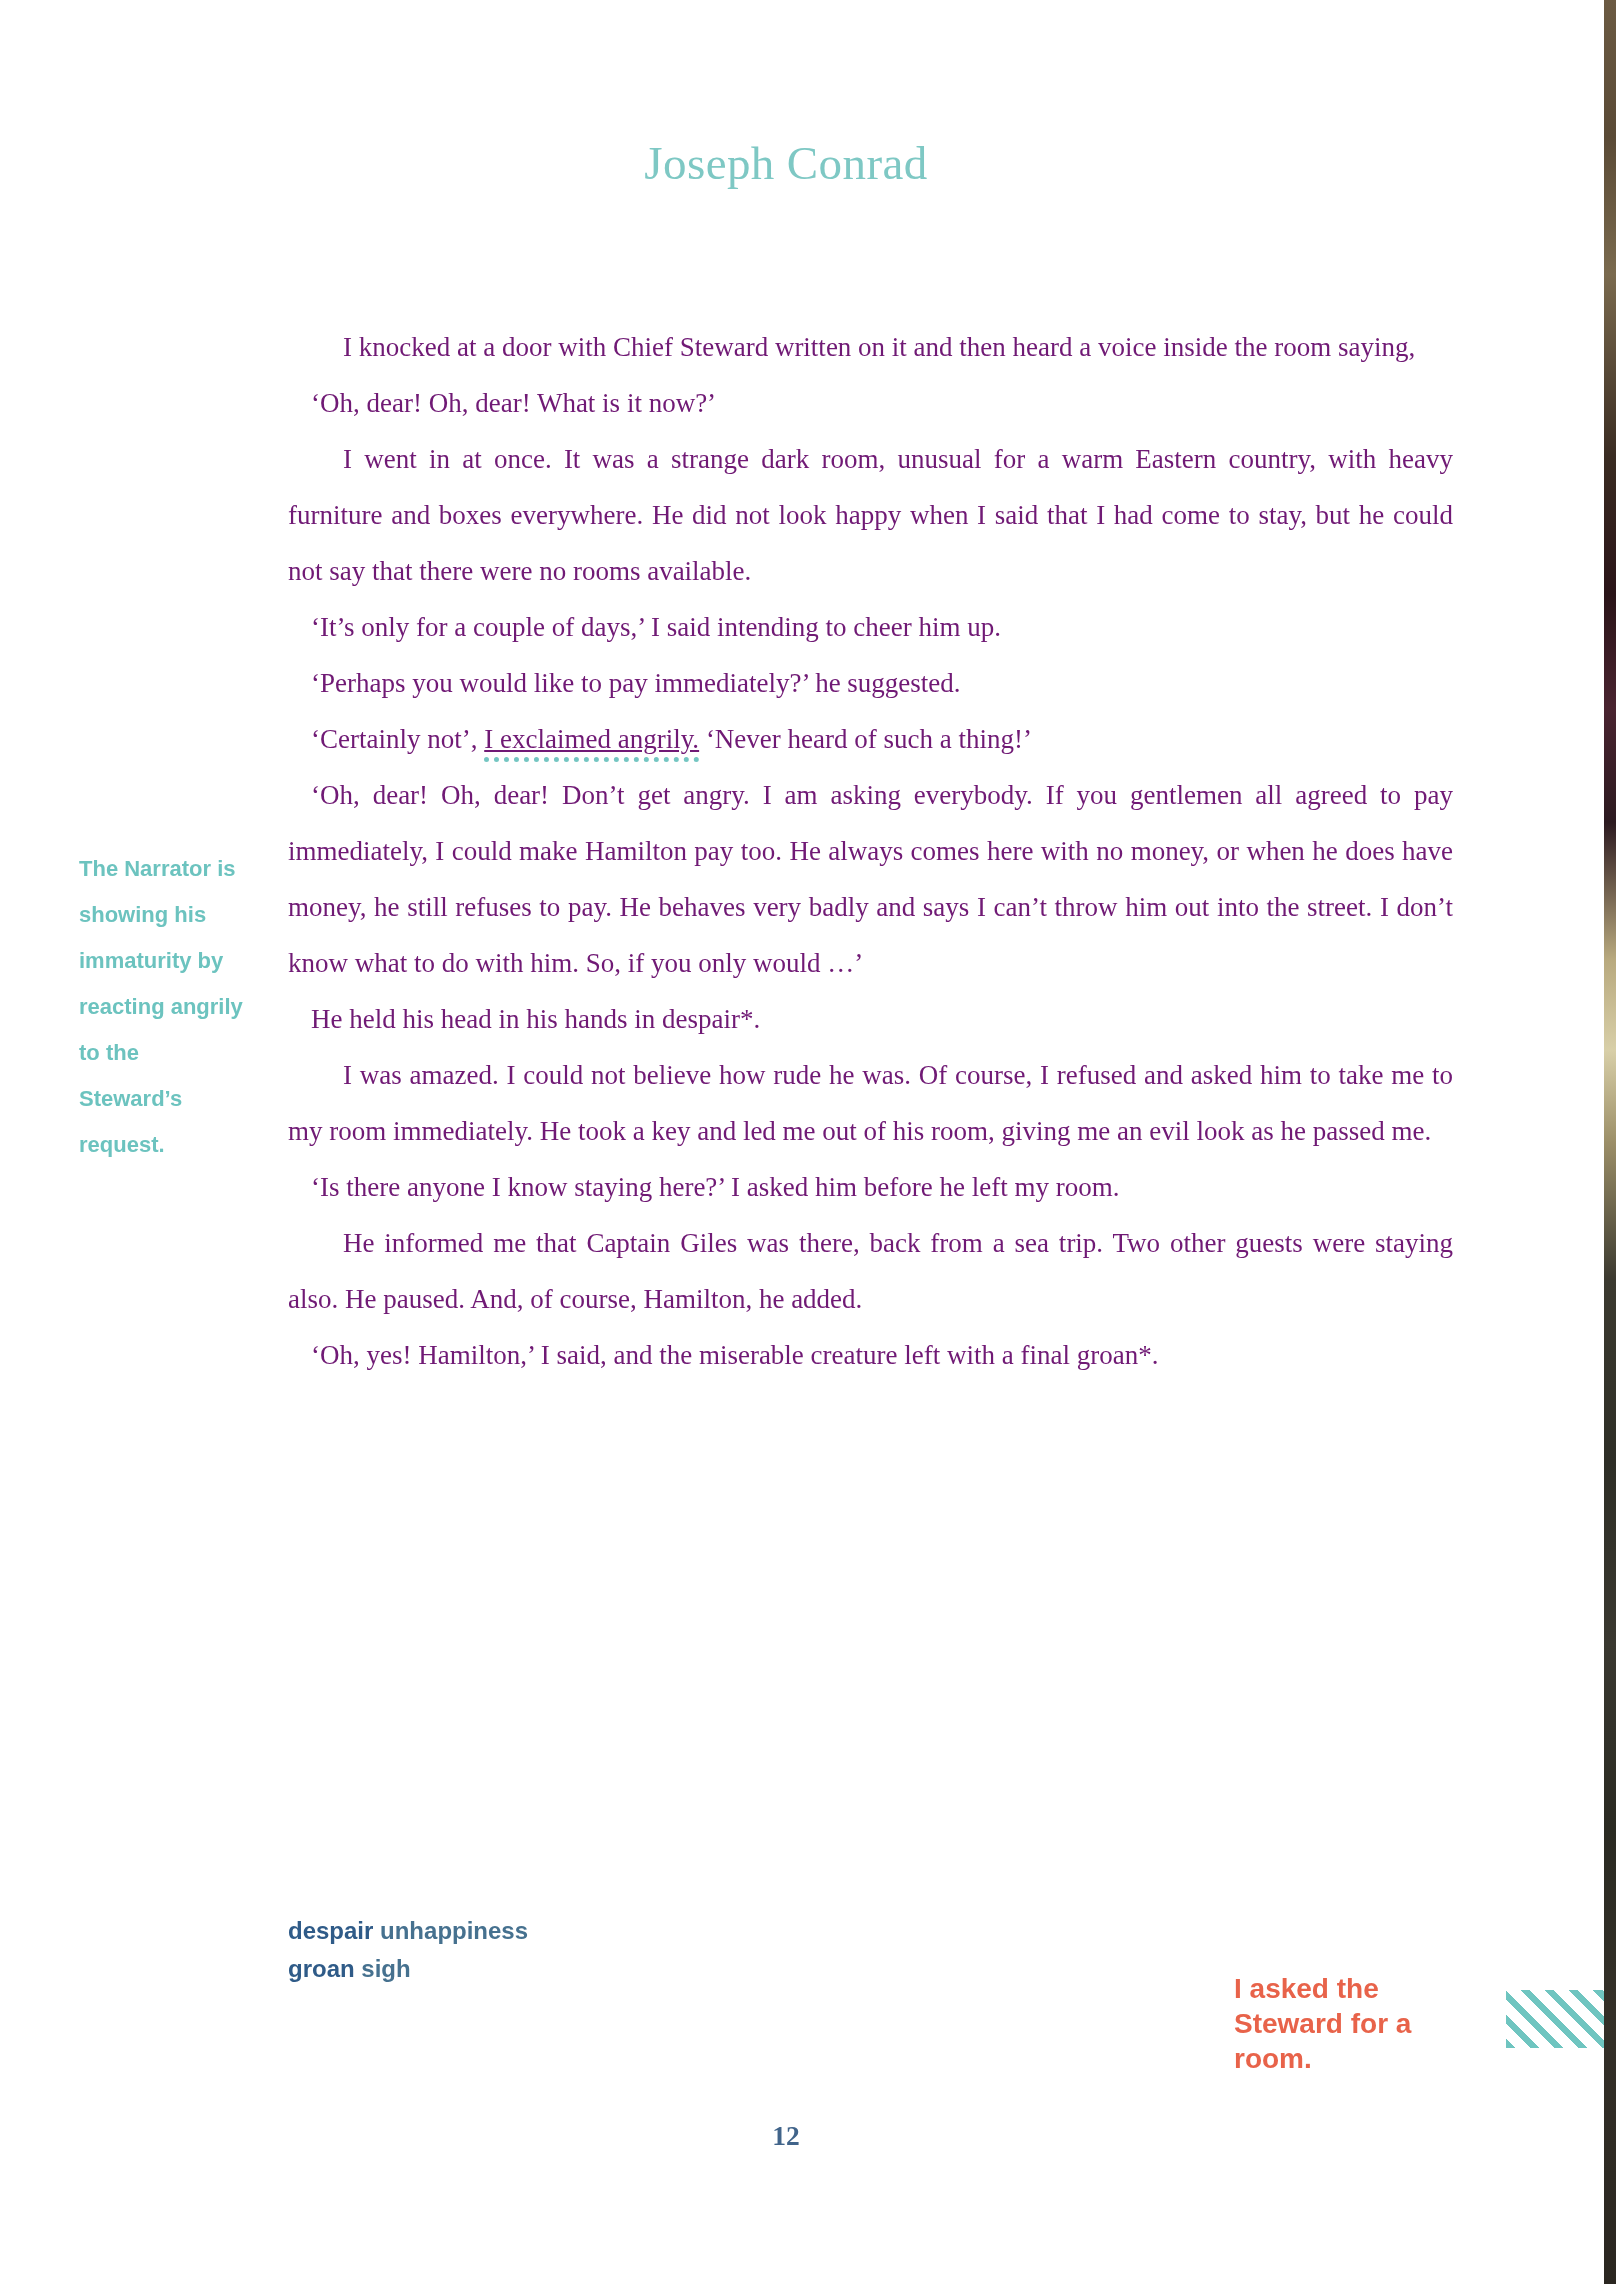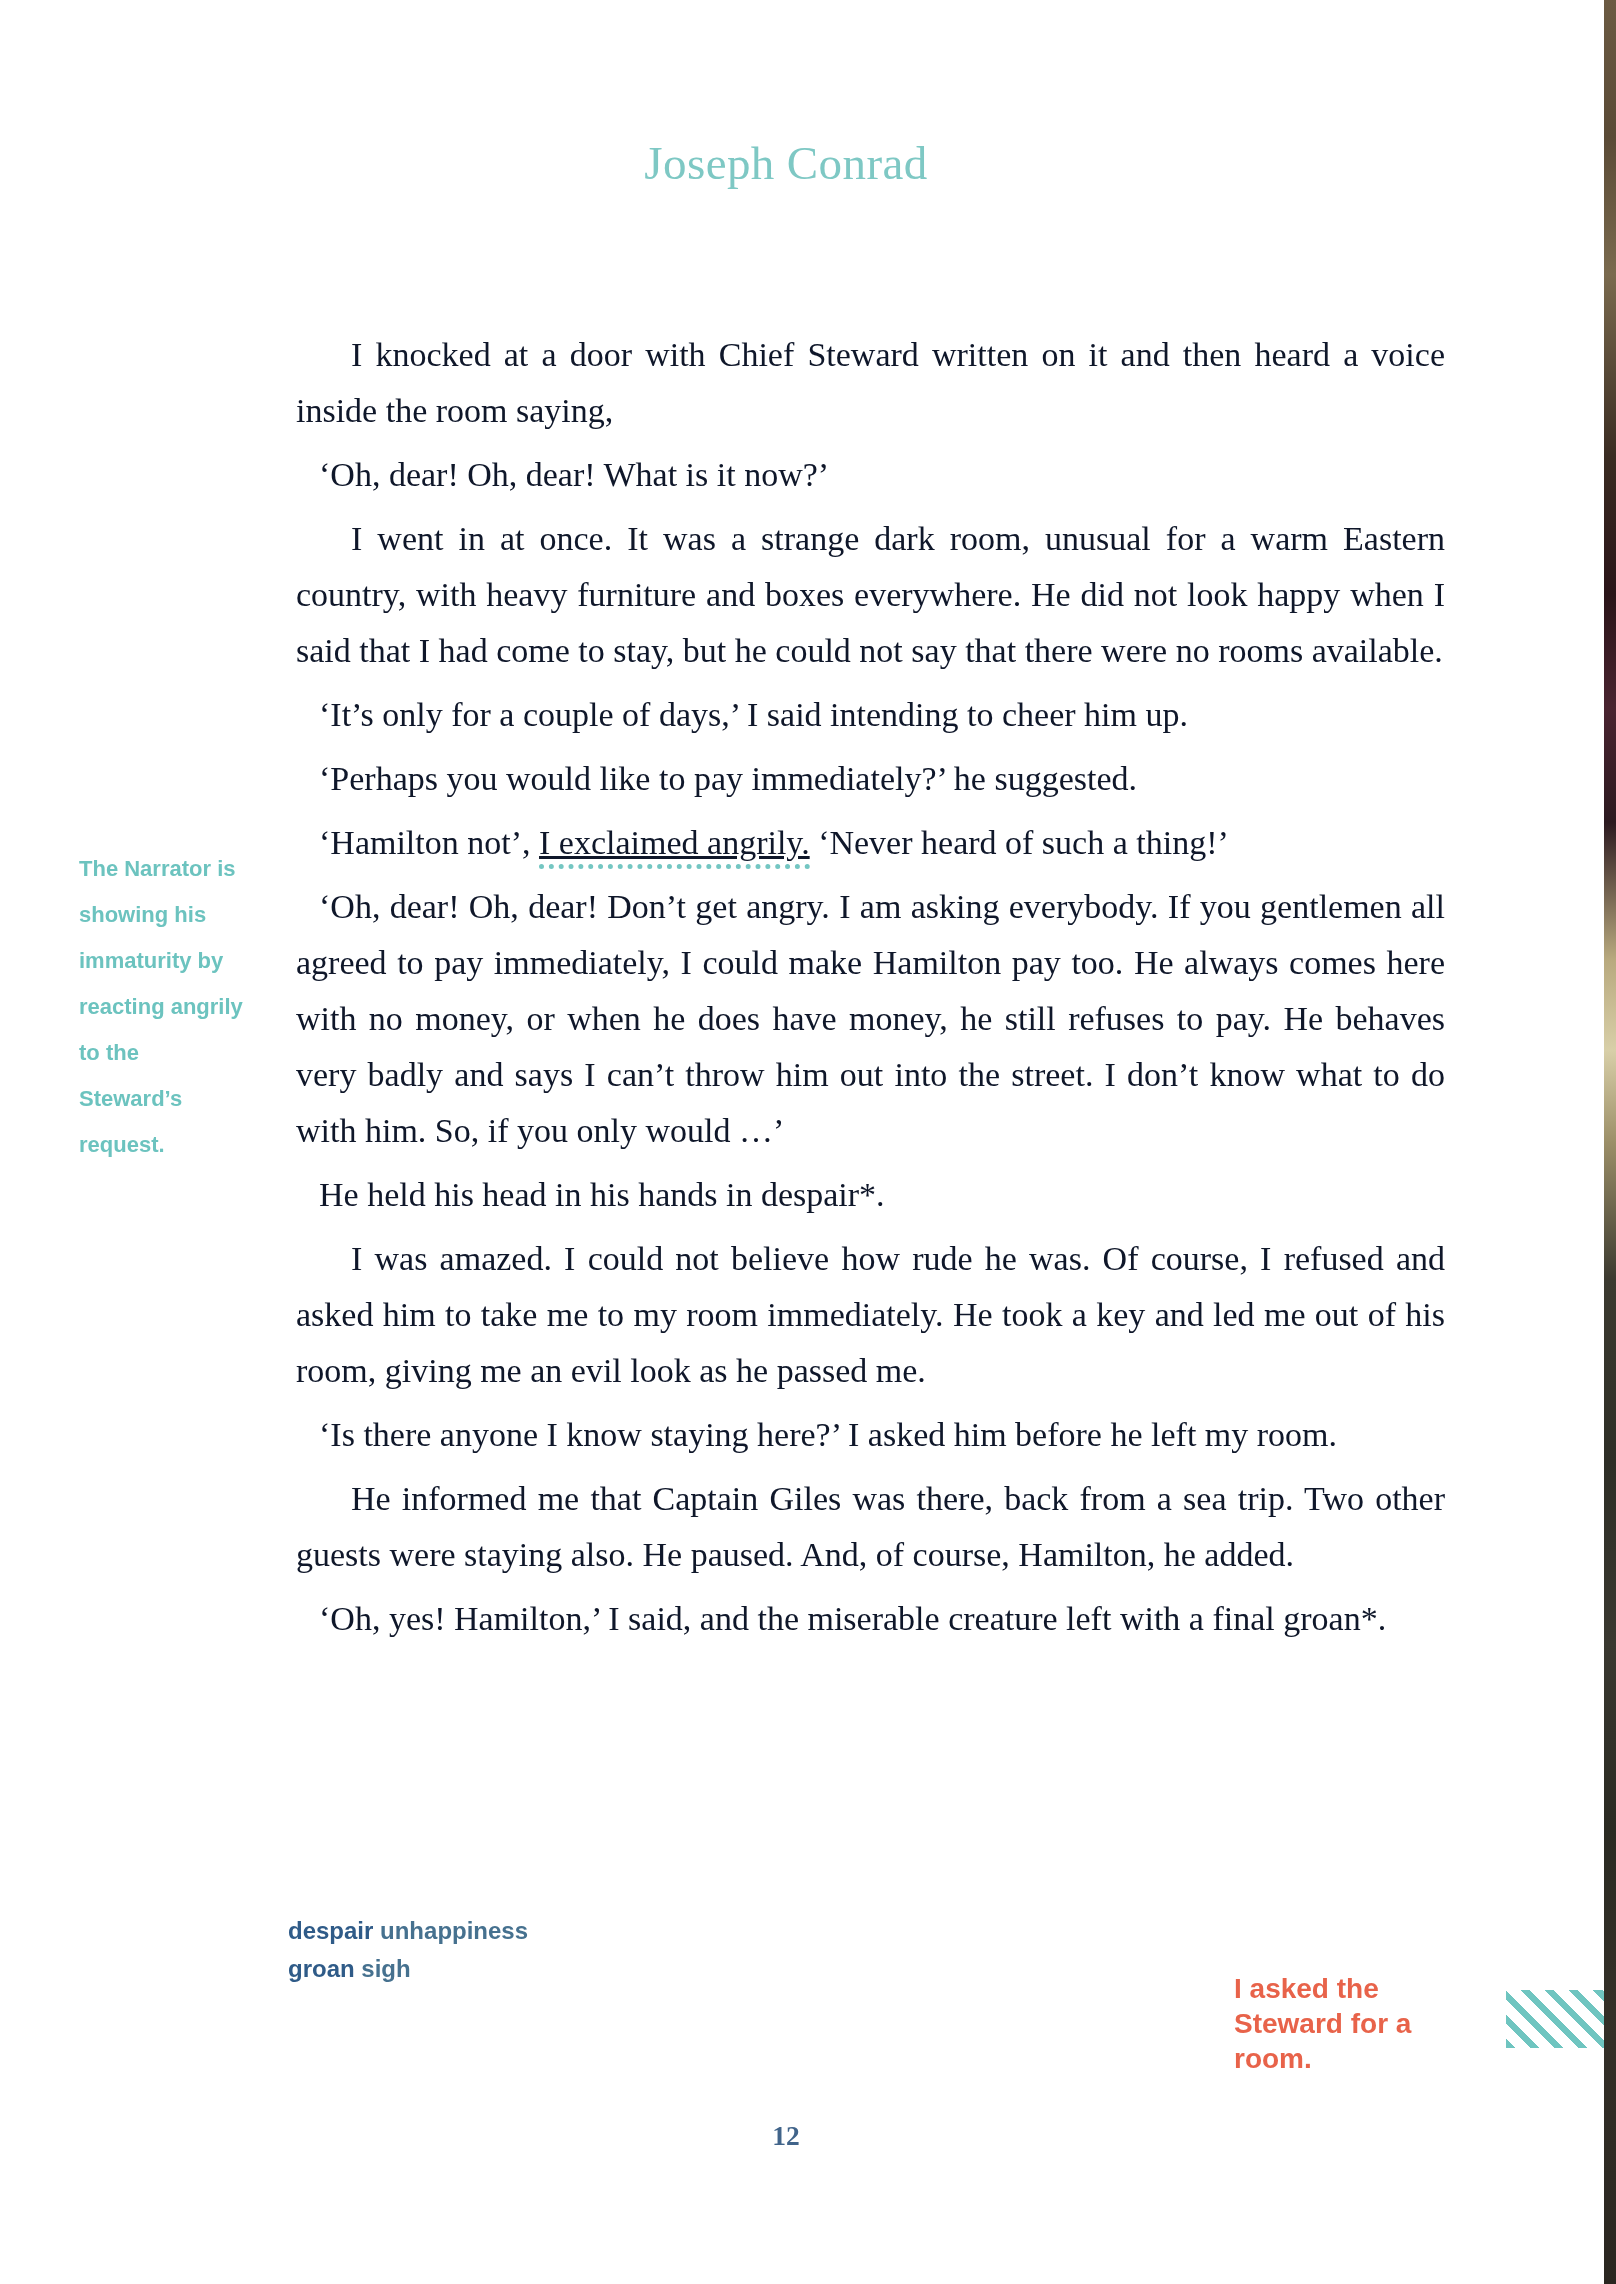--- a/index.html
+++ b/index.html
@@ -51,26 +51,26 @@
   
   .body-col {
     position: absolute;
     left: 288px;
     top: 319px;
     width: 1165px;
   }
 
   .para {
     font-family: "Liberation Serif", serif;
-    font-size: 34px;
+    font-size: 27px;
     line-height: 56px;
-    color: #0f172a;
+    color: #701a75;
     text-align: justify;
     text-justify: inter-word;
-    margin: 8px;
+    margin: 0;
     hyphens: none;
   }
   .para.indent { text-indent: 55px; }
   .para.indent-sm { text-indent: 23px; }
   .para:last-child { text-align: left; }
 
   .dotted-underline {
     border-bottom: 5.3px dotted #74c6c2;
     padding-bottom: 3.1px;
     text-decoration: underline;
@@ -161,21 +161,21 @@
     <p class="para indent">I knocked at a door with Chief Steward written on it and then heard a voice inside the room saying,</p>
 
     <p class="para indent-sm">‘Oh, dear! Oh, dear! What is it now?’</p>
 
     <p class="para indent">I went in at once. It was a strange dark room, unusual for a warm Eastern country, with heavy furniture and boxes everywhere. He did not look happy when I said that I had come to stay, but he could not say that there were no rooms available.</p>
 
     <p class="para indent-sm">‘It’s only for a couple of days,’ I said intending to cheer him up.</p>
 
     <p class="para indent-sm">‘Perhaps you would like to pay immediately?’ he suggested.</p>
 
-    <p class="para indent-sm"><span>‘Hamilton not’, </span><span class="dotted-underline">I exclaimed angrily.</span><span> ‘Never heard of such a thing!’</span></p>
+    <p class="para indent-sm"><span>‘Certainly not’, </span><span class="dotted-underline">I exclaimed angrily.</span><span> ‘Never heard of such a thing!’</span></p>
 
     <p class="para indent-sm">‘Oh, dear! Oh, dear! Don’t get angry. I am asking everybody. If you gentlemen all agreed to pay immediately, I could make Hamilton pay too. He always comes here with no money, or when he does have money, he still refuses to pay. He behaves very badly and says I can’t throw him out into the street. I don’t know what to do with him. So, if you only would …’</p>
 
     <p class="para indent-sm">He held his head in his hands in despair*.</p>
 
     <p class="para indent">I was amazed. I could not believe how rude he was. Of course, I refused and asked him to take me to my room immediately. He took a key and led me out of his room, giving me an evil look as he passed me.</p>
 
     <p class="para indent-sm">‘Is there anyone I know staying here?’ I asked him before he left my room.</p>
 
     <p class="para indent">He informed me that Captain Giles was there, back from a sea trip. Two other guests were staying also. He paused. And, of course, Hamilton, he added.</p>

